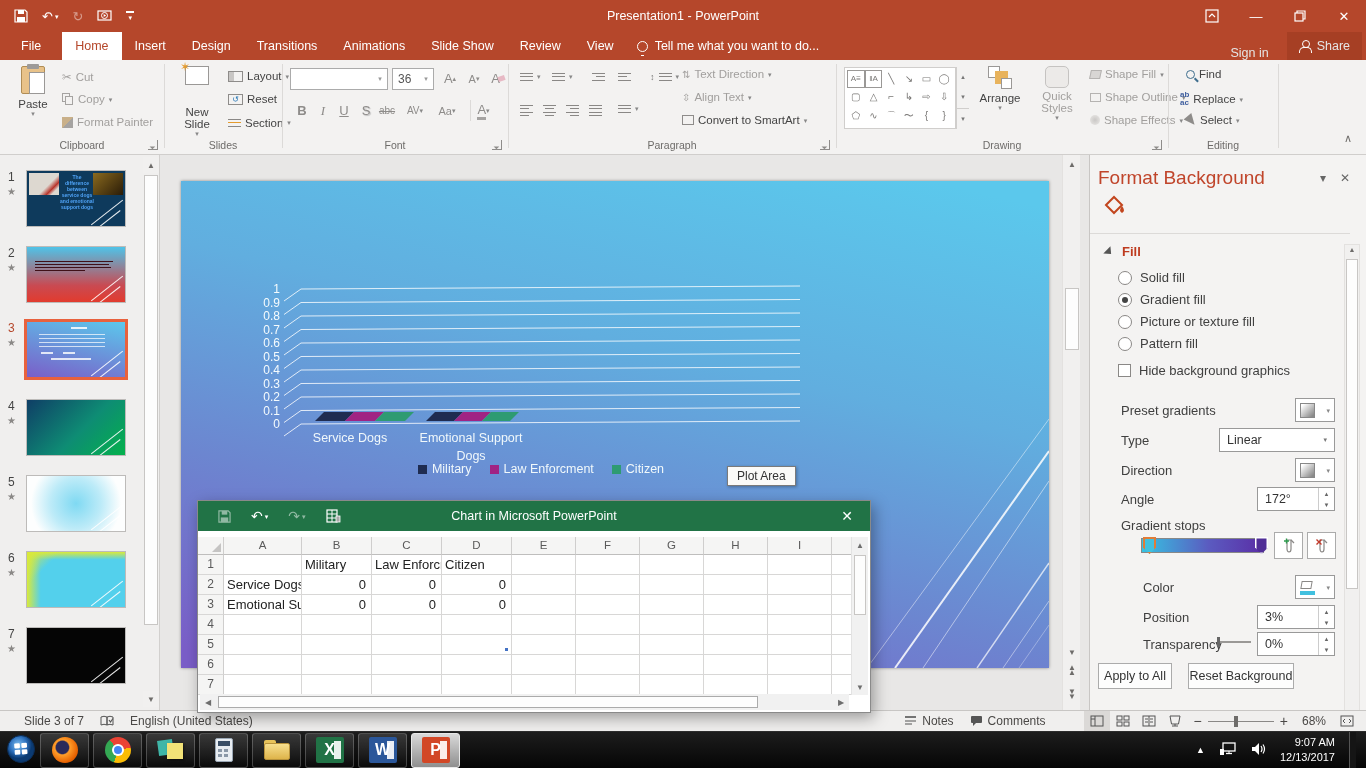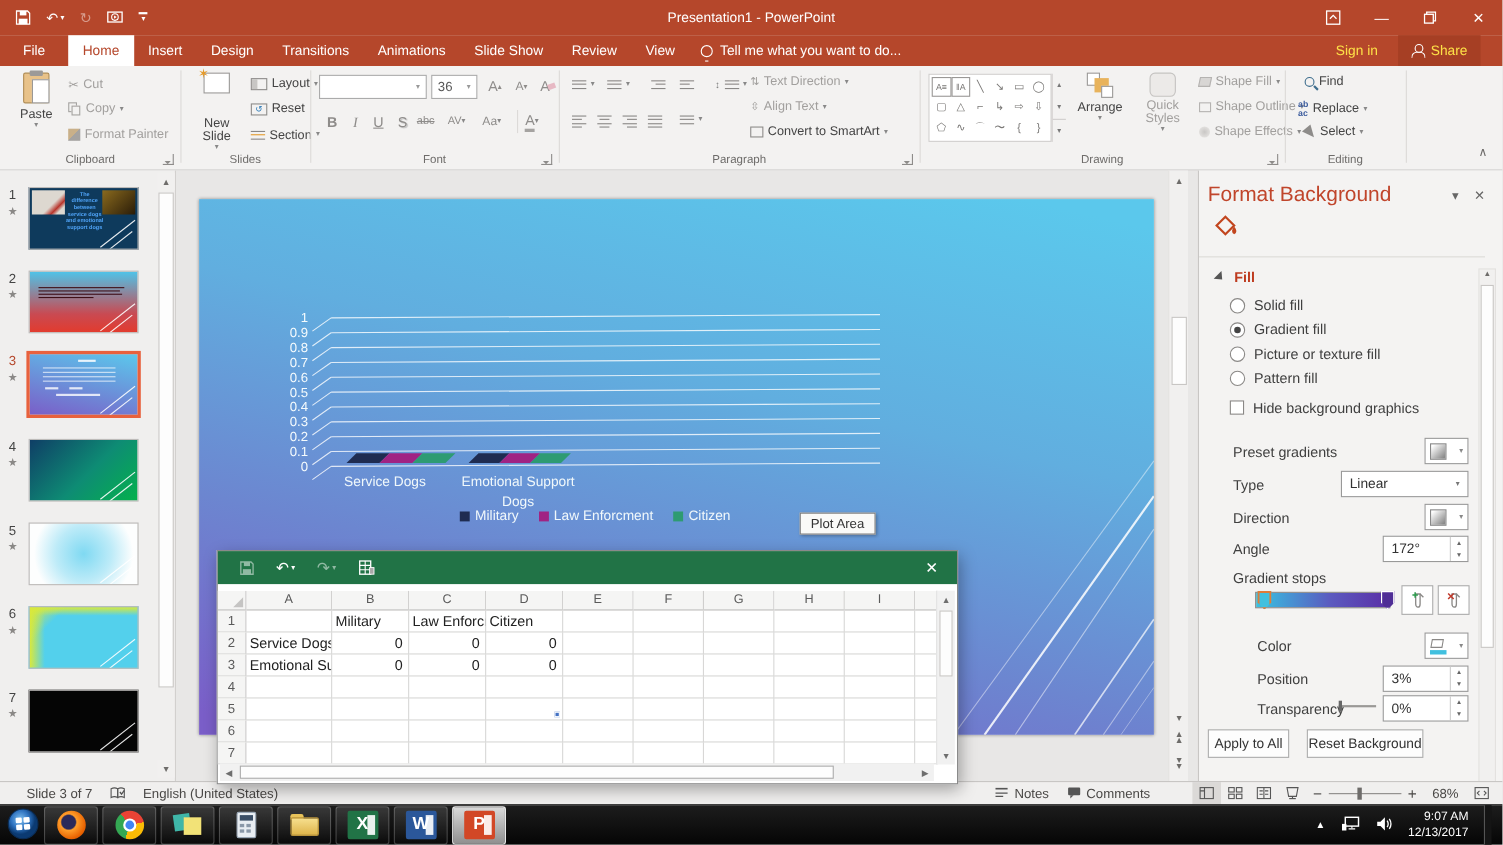--- a/index.html
+++ b/index.html
@@ -14,21 +14,21 @@
   .title-center{position:absolute;left:0;right:0;text-align:center;font-size:12.5px;color:#fff;pointer-events:none}
   .winbtns{margin-left:auto;display:flex;height:32px}
   .winbtn{width:44px;display:flex;align-items:center;justify-content:center;color:#fff;font-size:13px}
   
   .tabrow{left:0;top:32px;width:1366px;height:28px;background:#B5472B;display:flex;align-items:center}
   .tab{height:28px;line-height:28px;padding:0 13px;color:#fff;font-size:12.5px;white-space:nowrap}
   .tab.active{background:#ffffff;color:#B5472B}
   .tellme{display:flex;align-items:center;gap:7px;color:#fff;font-size:12.5px;margin-left:10px}
   .bulb{width:11px;height:11px;border:1.4px solid #fff;border-radius:50%;position:relative}
   .bulb::after{content:"";position:absolute;left:3px;top:10px;width:3px;height:3px;border-bottom:1.5px solid #fff}
-  .acct{margin-left:auto;display:flex;align-items:center;gap:18px;padding-right:20px;color:#fde047;font-size:12.5px}
+  .acct{margin-left:auto;display:flex;align-items:flex-end;gap:18px;padding-right:4px;color:#e5e5e5;font-size:12.5px}
   .sharebtn{display:flex;align-items:center;gap:6px;background:#A63F24;height:28px;padding:0 12px}
   .personic{width:12px;height:12px;position:relative}
   .personic::before{content:"";position:absolute;left:3px;top:0;width:6px;height:6px;border:1.3px solid #fff;border-radius:50%}
   .personic::after{content:"";position:absolute;left:0;top:7px;width:11px;height:5px;border:1.3px solid #fff;border-bottom:none;border-radius:5px 5px 0 0}
   
   .ribbon{left:0;top:60px;width:1366px;height:95px;background:#F3F2F1;border-bottom:1px solid #D0CECC}
   .gsep{position:absolute;top:4px;height:84px;width:1px;background:#DCDAD8}
   .grp-label{position:absolute;bottom:3px;text-align:center;font-size:10.5px;color:#6E6C6A}
   .dlg{position:absolute;bottom:4px;width:10px;height:10px;border-right:1px solid #8e8c8a;border-bottom:1px solid #8e8c8a}
   .dlg::after{content:"";position:absolute;right:2px;bottom:2px;border-left:4px solid transparent;border-top:4px solid transparent;border-right:4px solid #8e8c8a;transform:rotate(45deg)}
@@ -637,20 +637,21 @@
     <span class="xi dim">↷<span style="font-size:7px;margin-left:2px">▾</span></span>
     <span class="xi">
       <svg width="15" height="14" viewBox="0 0 15 14">
           <rect x="1" y="1" width="10" height="12" fill="none" stroke="#fff" stroke-width="1.2"></rect>
           <line x1="1" y1="5" x2="11" y2="5" stroke="#fff"></line>
           <line x1="1" y1="9" x2="11" y2="9" stroke="#fff"></line>
           <line x1="6" y1="1" x2="6" y2="13" stroke="#fff"></line>
           <rect x="10" y="7" width="4" height="6" fill="#a9a9a9" stroke="#fff" stroke-width=".8"></rect>
         </svg>
     </span>
+    <span class="xltitle">Chart in Microsoft PowerPoint</span>
     <span class="xlclose">✕</span>
   </div>
   <div class="sheet">
       <div class="hrow">
         <div class="corner"></div>
         <div class="hcell" style="width: 78px;">A</div>
         <div class="hcell" style="width: 70px;">B</div>
         <div class="hcell" style="width: 70px;">C</div>
         <div class="hcell" style="width: 70px;">D</div>
         <div class="hcell" style="width: 64px;">E</div>

